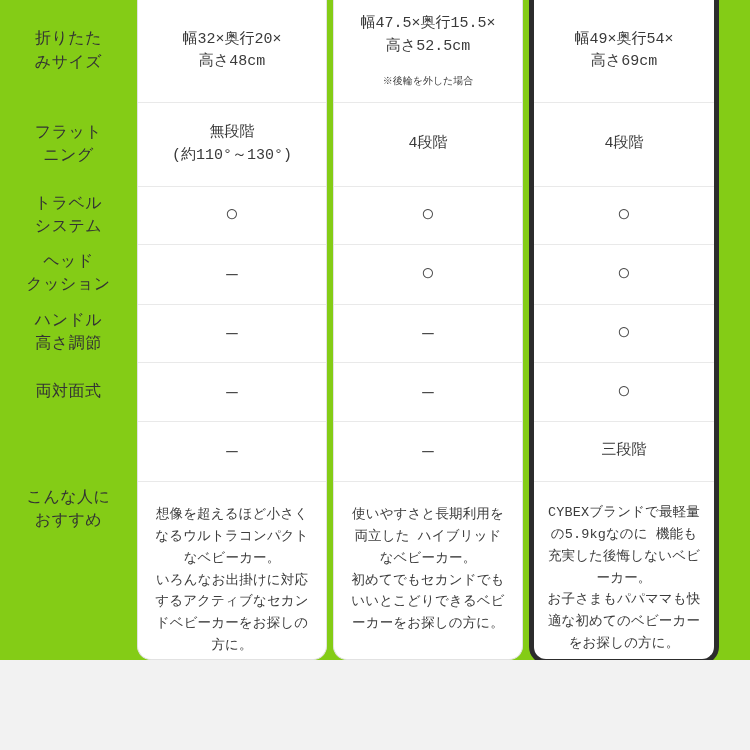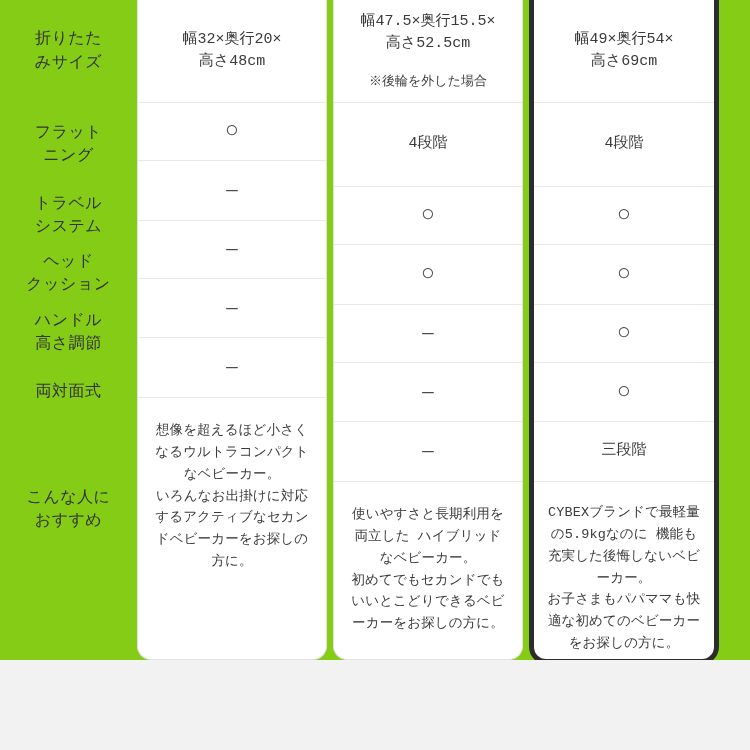--- a/index.html
+++ b/index.html
@@ -17,21 +17,21 @@
   .card{position:absolute;top:0;width:190px;background:#fff;box-sizing:border-box;
         border:solid #e2e2e2;border-width:0 1px 1px 1px;border-radius:0 0 14px 14px;height:660px;}
   .card1{left:137px}
   .card2{left:333px}
   .card3{left:529px;border:solid #2c2c2c;border-width:0 5px 5px 5px;border-radius:0 0 17px 17px;height:664px;}
 
   .cell{display:flex;flex-direction:column;align-items:center;justify-content:center;text-align:center;
         box-sizing:border-box;border-bottom:1px solid #e9e9e9;font-size:15px;line-height:1.5;color:#3a3a3a;}
   .cell:last-child{border-bottom:none;}
   .pre{white-space:pre-line;}
-  .note{font-size:13px;margin-top:16px;color:#3f3f3f;}
+  .note{font-size:10px;margin-top:16px;color:#3f3f3f;}
   .sym{font-size:23px;color:#4a4a4a;line-height:1;}
   .dash{font-size:19px;}
   .desc{display:block;text-align:center;padding:22px 14px 0;font-size:13.5px;line-height:1.62;
         white-space:pre-line;color:#3c3c3c;letter-spacing:.01em;}
   .card3 .desc{padding:20px 11px 12px;}
 </style>
 </head>
 <body>
 
 <div class="page">
@@ -49,20 +49,24 @@
 高さ調節</div>
     <div class="lcell r6">両対面式</div>
     <div class="lcell r8">こんな人に
 おすすめ</div>
   </div>
 
   <div class="card card1">
     <div class="cell r1">
       <div class="pre">幅32×奥行20×
 高さ48cm</div>
+    </div>
+    <div class="cell r2">
+      <div class="pre">無段階
+(約110°～130°)</div>
     </div>
     <div class="cell r3 sym">○</div>
     <div class="cell r4 sym dash">—</div>
     <div class="cell r5 sym dash">—</div>
     <div class="cell r6 sym dash">—</div>
     <div class="cell r7 sym dash">—</div>
     <div class="cell r8 desc">想像を超えるほど小さくなるウルトラコンパクトなベビーカー。
 いろんなお出掛けに対応するアクティブなセカンドベビーカーをお探しの方に。</div>
   </div>
 

